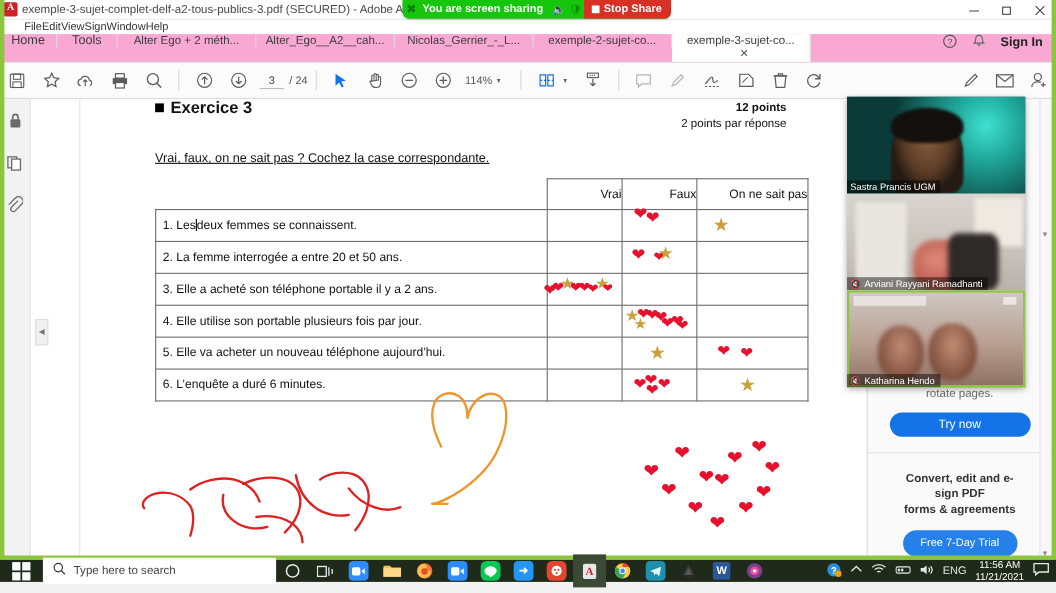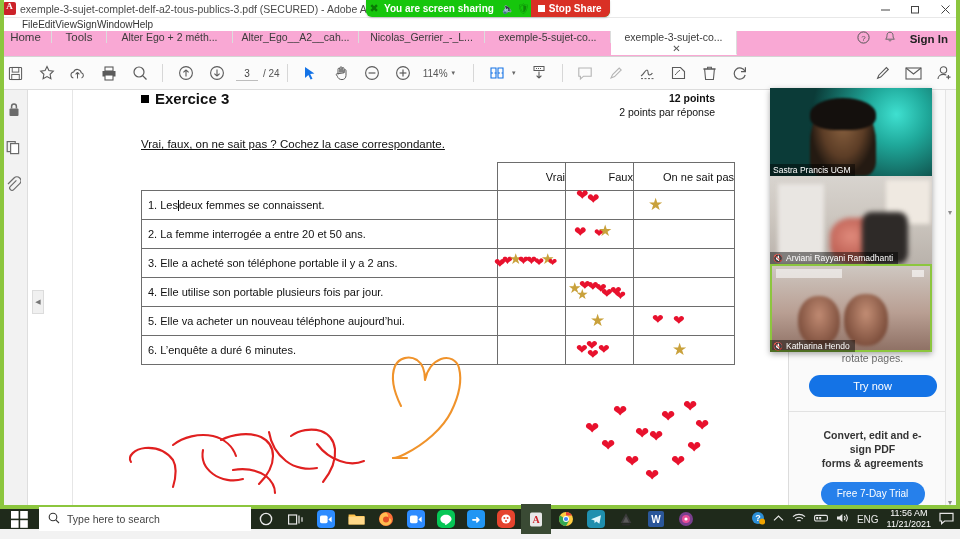--- a/index.html
+++ b/index.html
@@ -250,21 +250,21 @@
     <div class="tab doc">
       <span>Alter Ego + 2 méth...</span>
     </div>
     <div class="tab doc">
       <span>Alter_Ego__A2__cah...</span>
     </div>
     <div class="tab doc">
       <span>Nicolas_Gerrier_-_L...</span>
     </div>
     <div class="tab doc">
-      <span>exemple-5-sujet-co...</span>
+      <span>exemple-2-sujet-co...</span>
     </div>
     <div class="tab doc active">
       <span>exemple-3-sujet-co...</span>
       <span class="x">✕</span>
     </div>
     <div class="tabstrip-right">
       <span class="ic">
         <svg width="13" height="13" viewBox="0 0 13 13">
             <circle cx="6.5" cy="6.5" r="5.6" fill="none" stroke="#555" stroke-width="1"></circle>
             <text x="6.5" y="9.6" font-size="8" text-anchor="middle" fill="#555" font-family="Liberation Sans, sans-serif">?</text>

